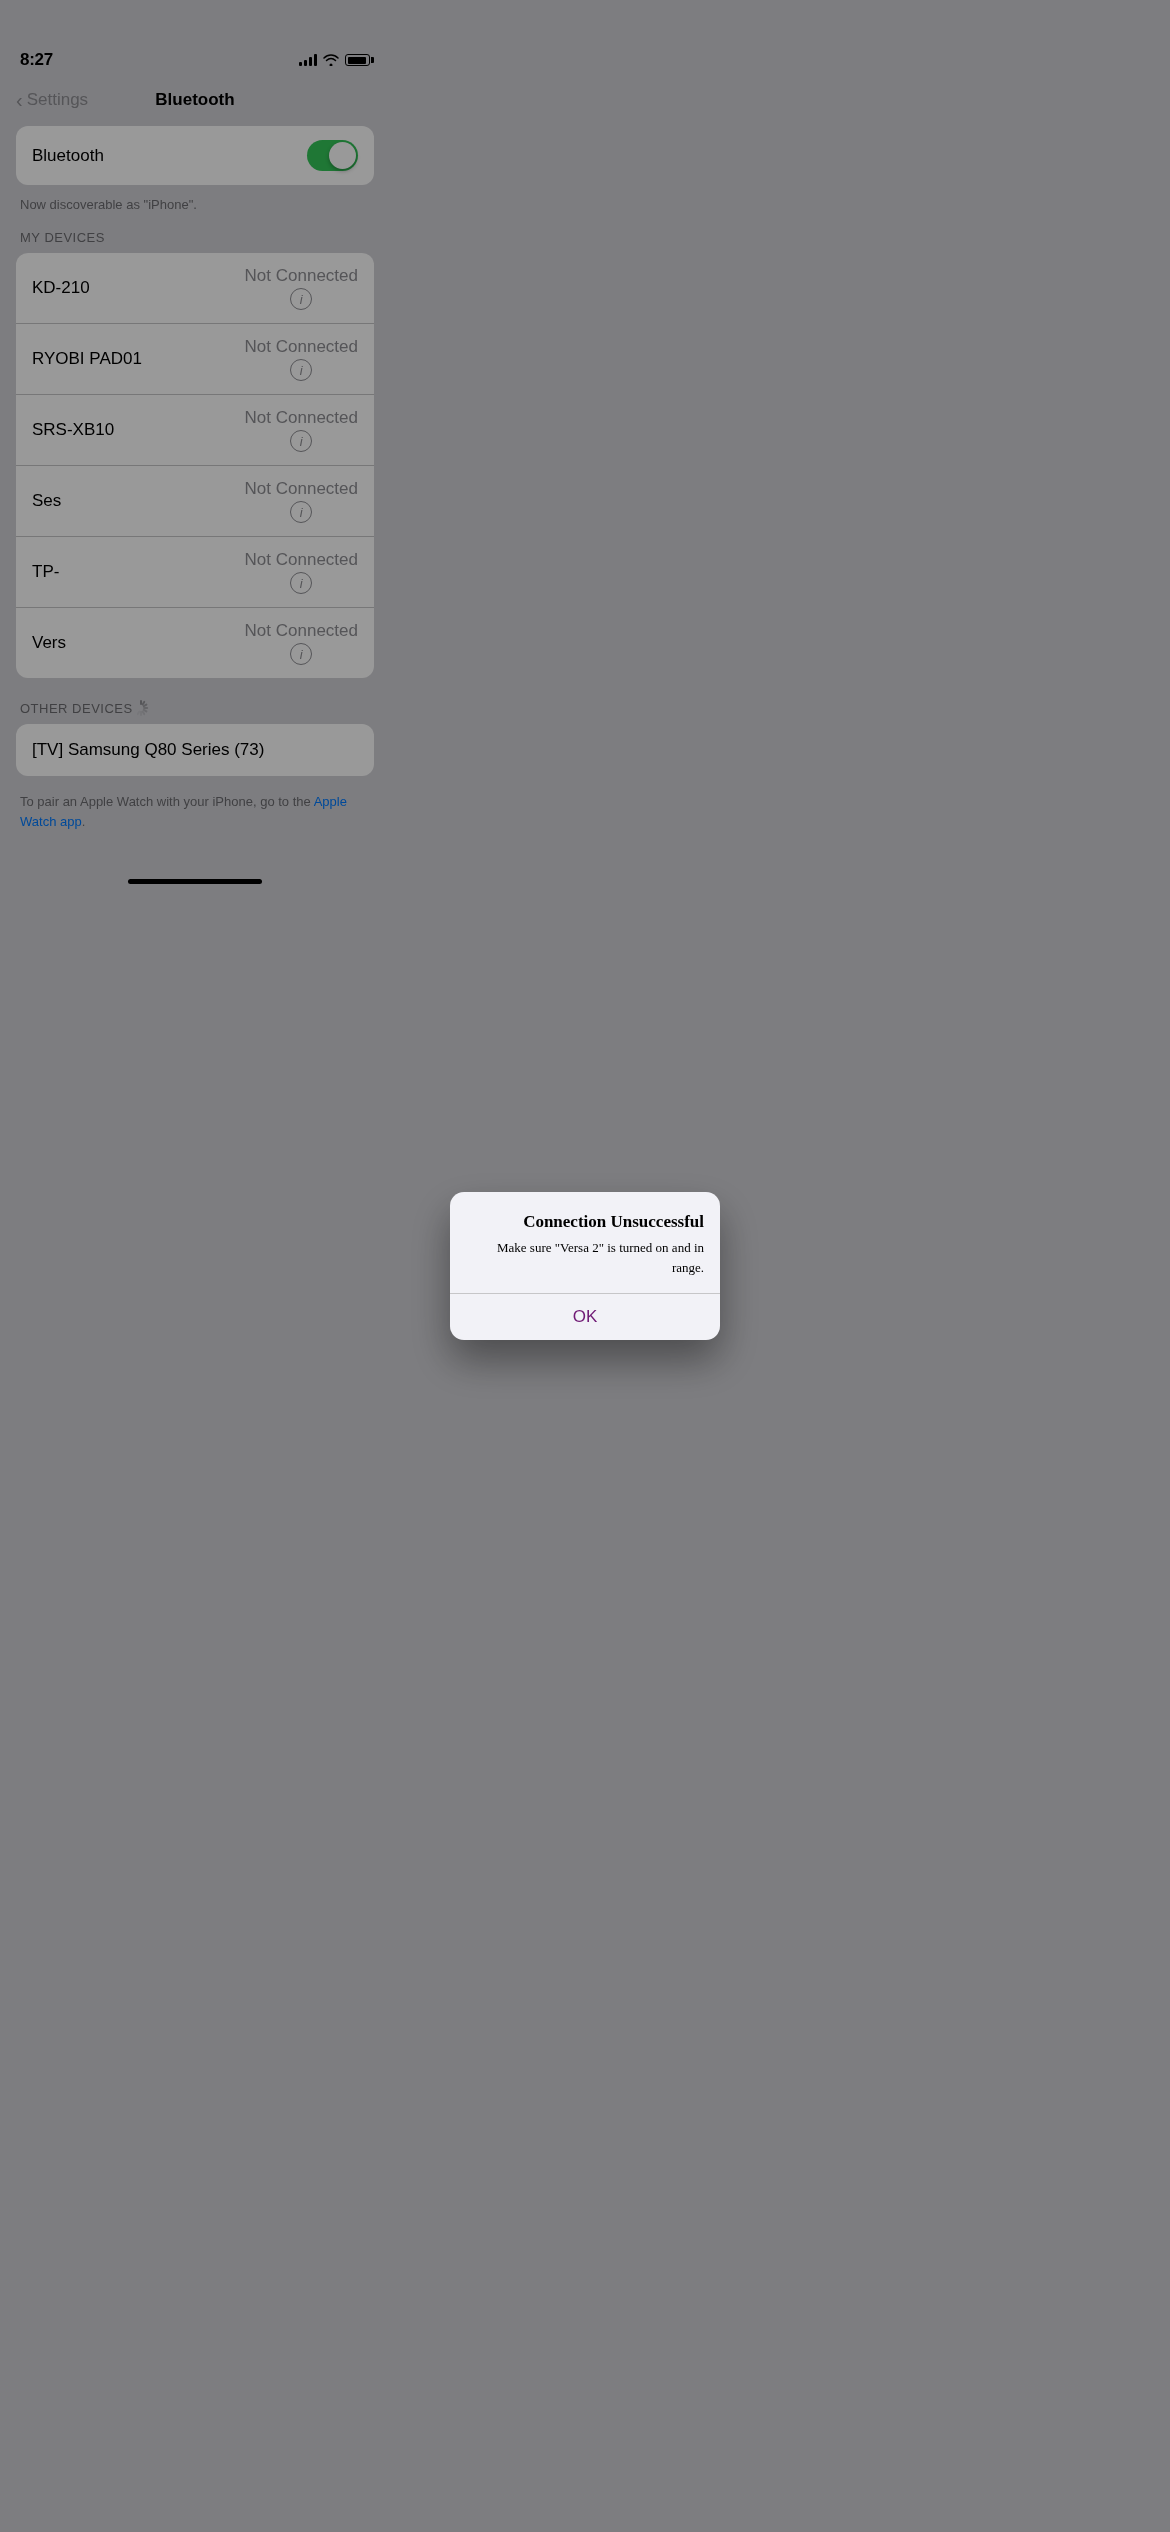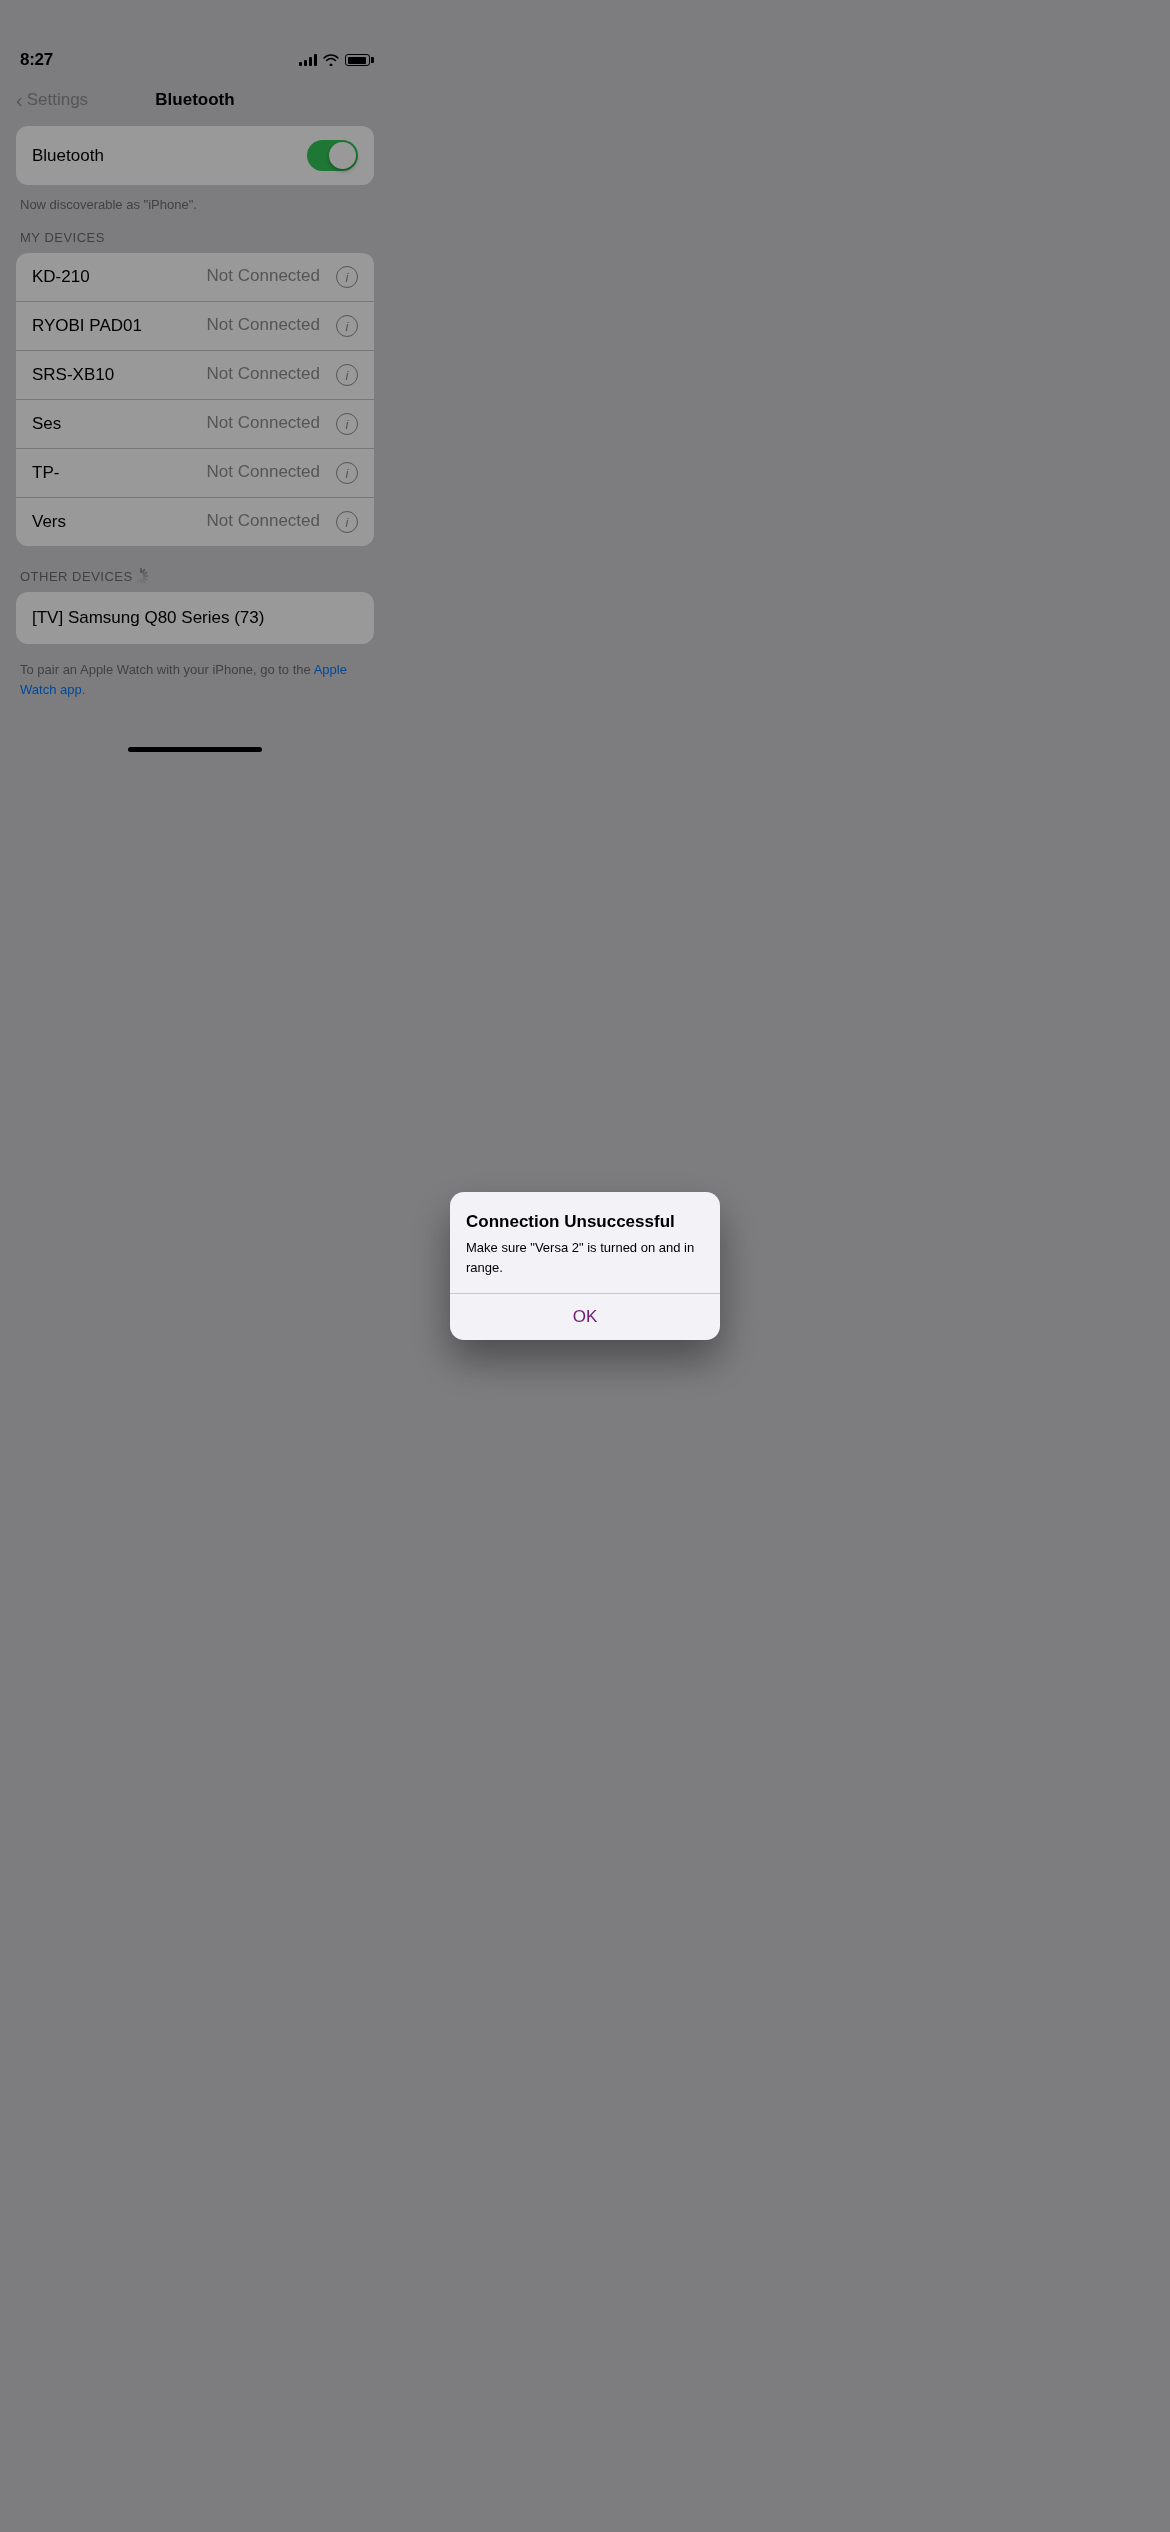--- a/index.html
+++ b/index.html
@@ -191,22 +191,23 @@
       border-bottom: none;
     }
 
     .device-name {
       font-size: 17px;
       color: #000;
     }
 
     .device-right {
       display: flex;
-      align-items: flex-start;
-      gap: 16px;
+      align-items: center;
+      gap: 2px;
+      flex-direction: column;
     }
 
     .device-status {
       font-size: 17px;
       color: #8e8e93;
     }
 
     .info-button {
       width: 22px;
       height: 22px;
@@ -283,21 +284,22 @@
     .modal-dialog {
       background: #f2f2f7;
       border-radius: 14px;
       width: 270px;
       overflow: hidden;
       box-shadow: 0 20px 40px rgba(0,0,0,0.4);
     }
 
     .modal-content {
       padding: 20px 16px 16px;
-      text-align: left;
+      text-align: right;
+      font-family: Liberation Serif, serif;
     }
 
     .modal-title {
       font-size: 17px;
       font-weight: 600;
       color: #000;
       margin-bottom: 6px;
     }
 
     .modal-message {

